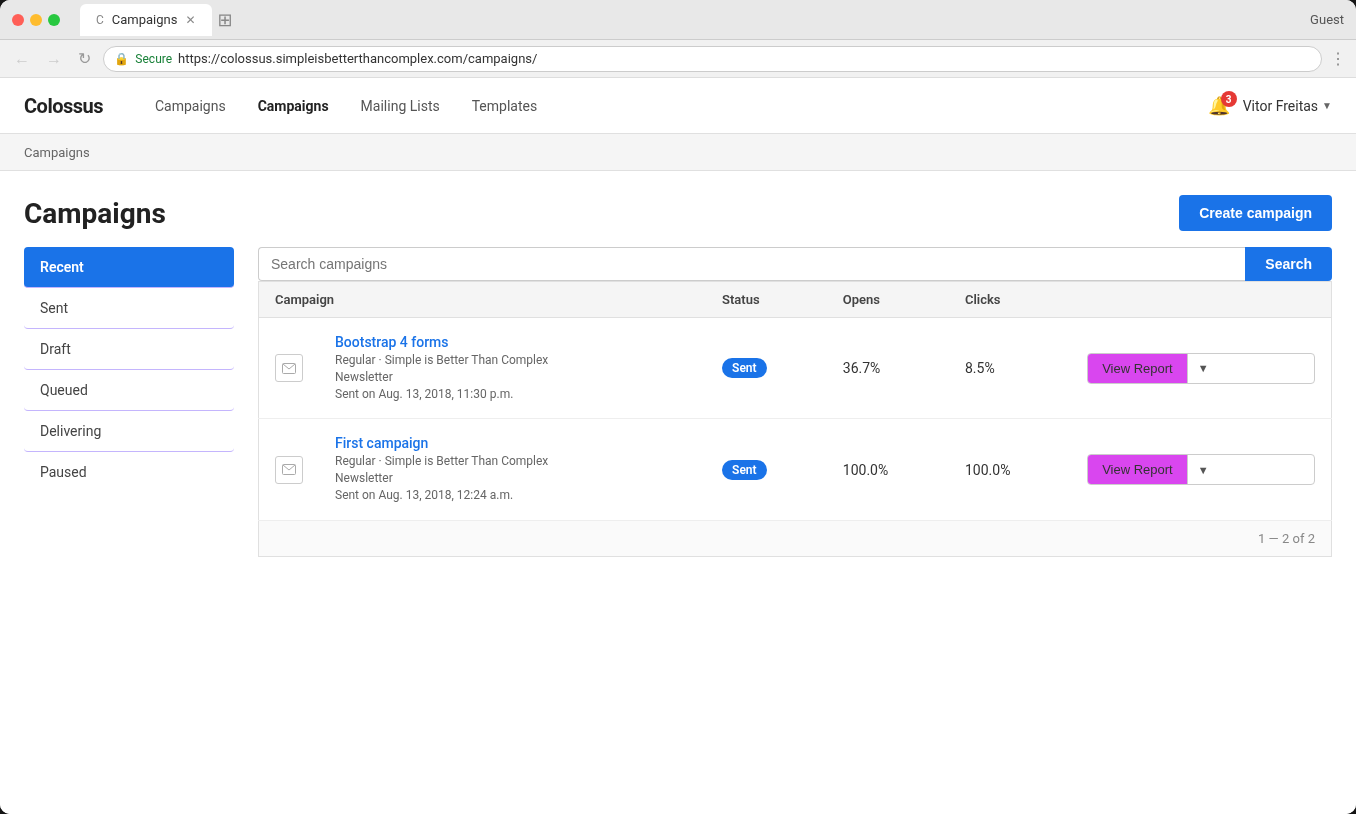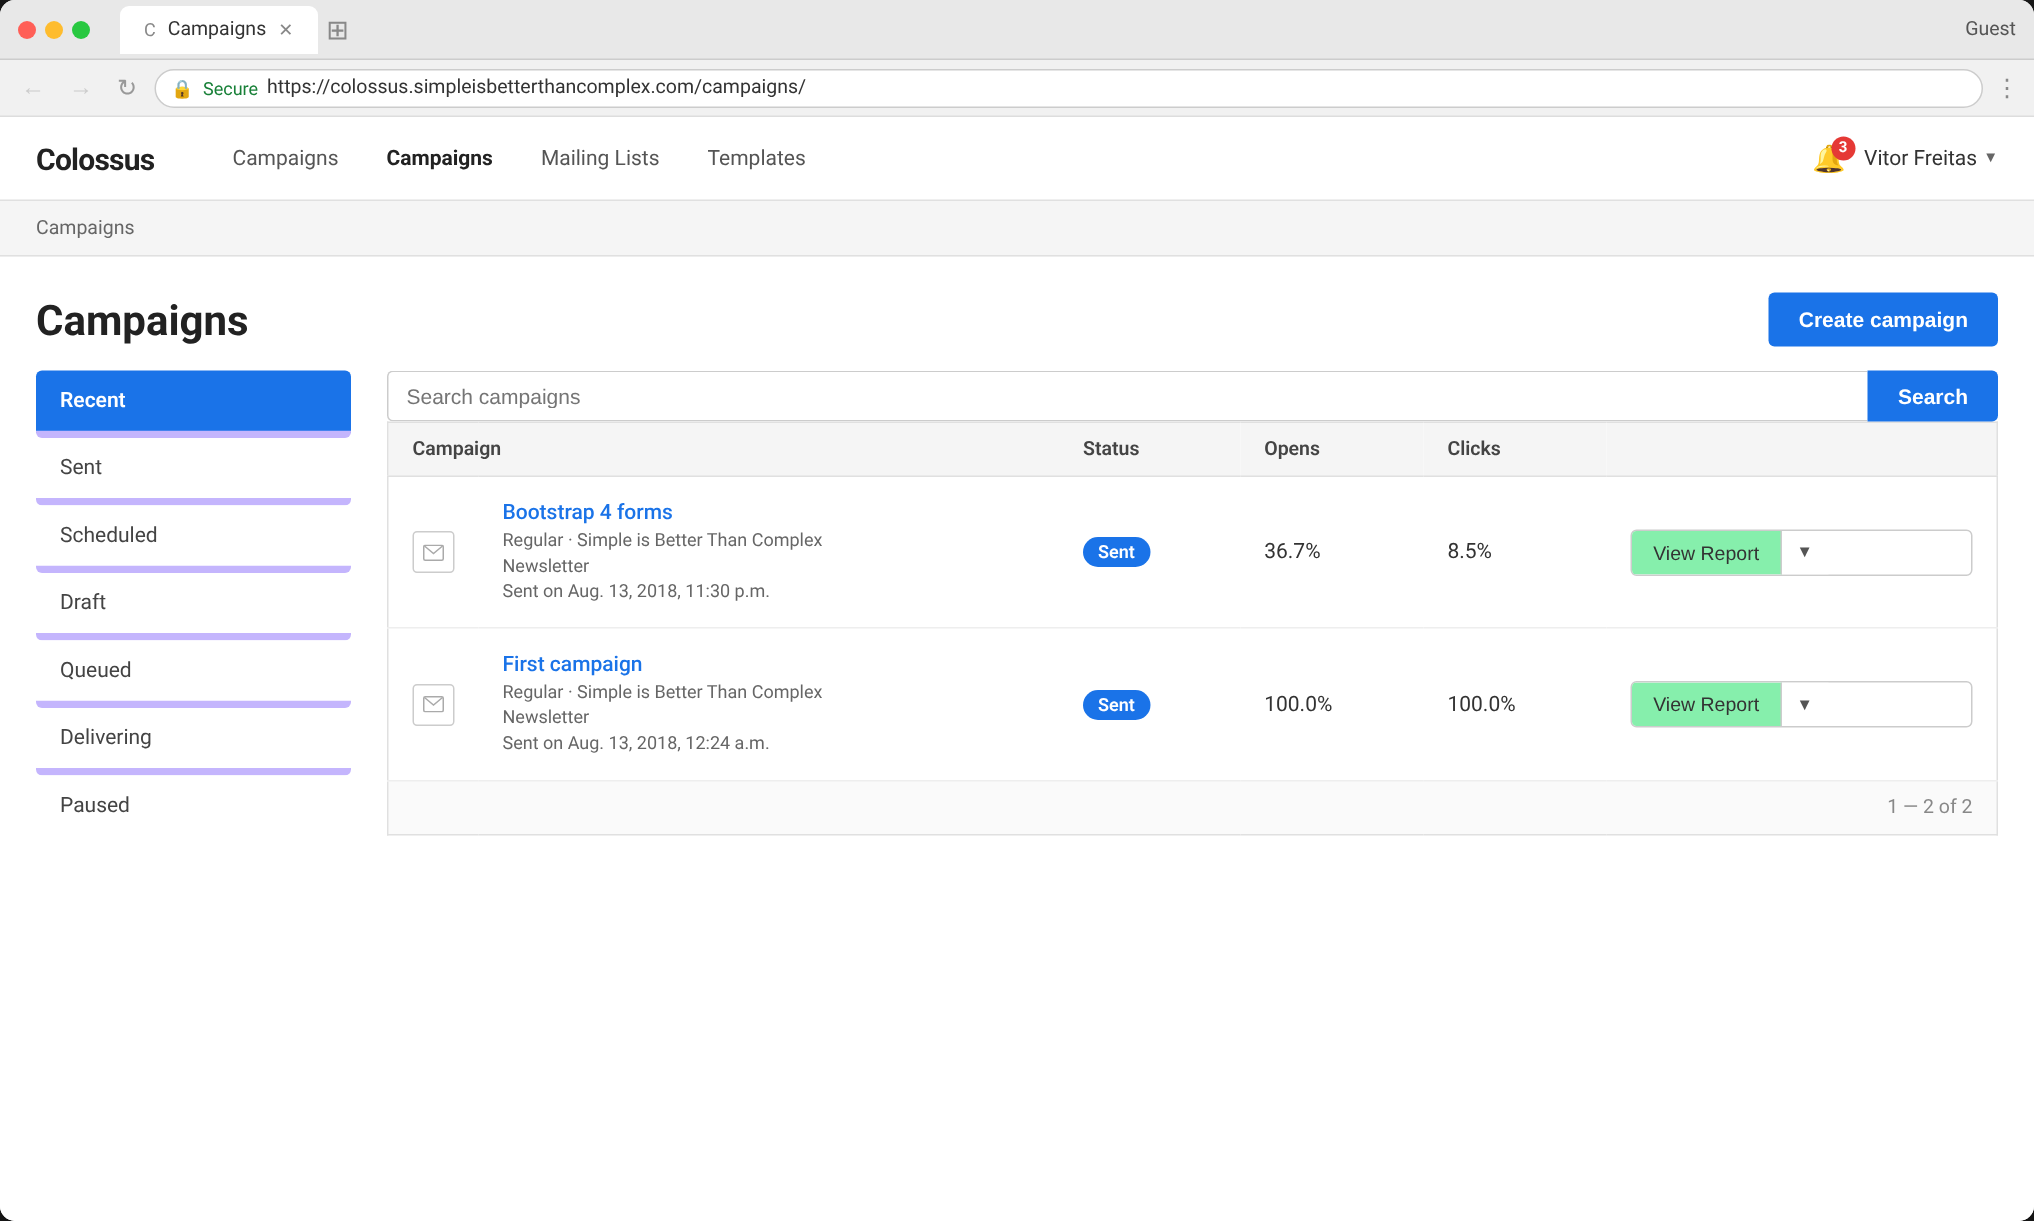--- a/index.html
+++ b/index.html
@@ -232,21 +232,21 @@
     }
 
     .sidebar-item {
       display: flex;
       align-items: center;
       padding: 12px 16px;
       border-radius: 4px;
       cursor: pointer;
       font-size: 14px;
       color: #444;
-      border-bottom: 5px solid #c4b5fd;
+      border-bottom: 1px solid #c4b5fd;
     }
 
     .sidebar-item:last-child { border-bottom: none; }
     .sidebar-item.active { background: #1a73e8; color: #fff; font-weight: 600; }
 
     
     .campaign-list { flex: 1; }
 
     .search-bar {
       display: flex;
@@ -342,21 +342,21 @@
     .opens-col, .clicks-col { font-size: 14px; color: #333; }
 
     .view-report-group {
       display: flex;
       border: 1px solid #ccc;
       border-radius: 4px;
       overflow: hidden;
     }
 
     .view-report-btn {
-      background: #86efac;
+      background: #d946ef;
       border: none;
       border-right: 1px solid #ccc;
       padding: 7px 14px;
       font-size: 13px;
       color: #333;
       cursor: pointer;
     }
 
     .view-report-caret {
       background: #fff;
@@ -435,23 +435,20 @@
     <div class="main-body">
 
       <div class="sidebar">
         <div class="sidebar-item active">
           <span>Recent</span>
         </div>
         <div class="sidebar-item">
           <span>Sent</span>
         </div>
         <div class="sidebar-item">
-          <span>Scheduled</span>
-        </div>
-        <div class="sidebar-item">
           <span>Draft</span>
         </div>
         <div class="sidebar-item">
           <span>Queued</span>
         </div>
         <div class="sidebar-item">
           <span>Delivering</span>
         </div>
         <div class="sidebar-item">
           <span>Paused</span>

